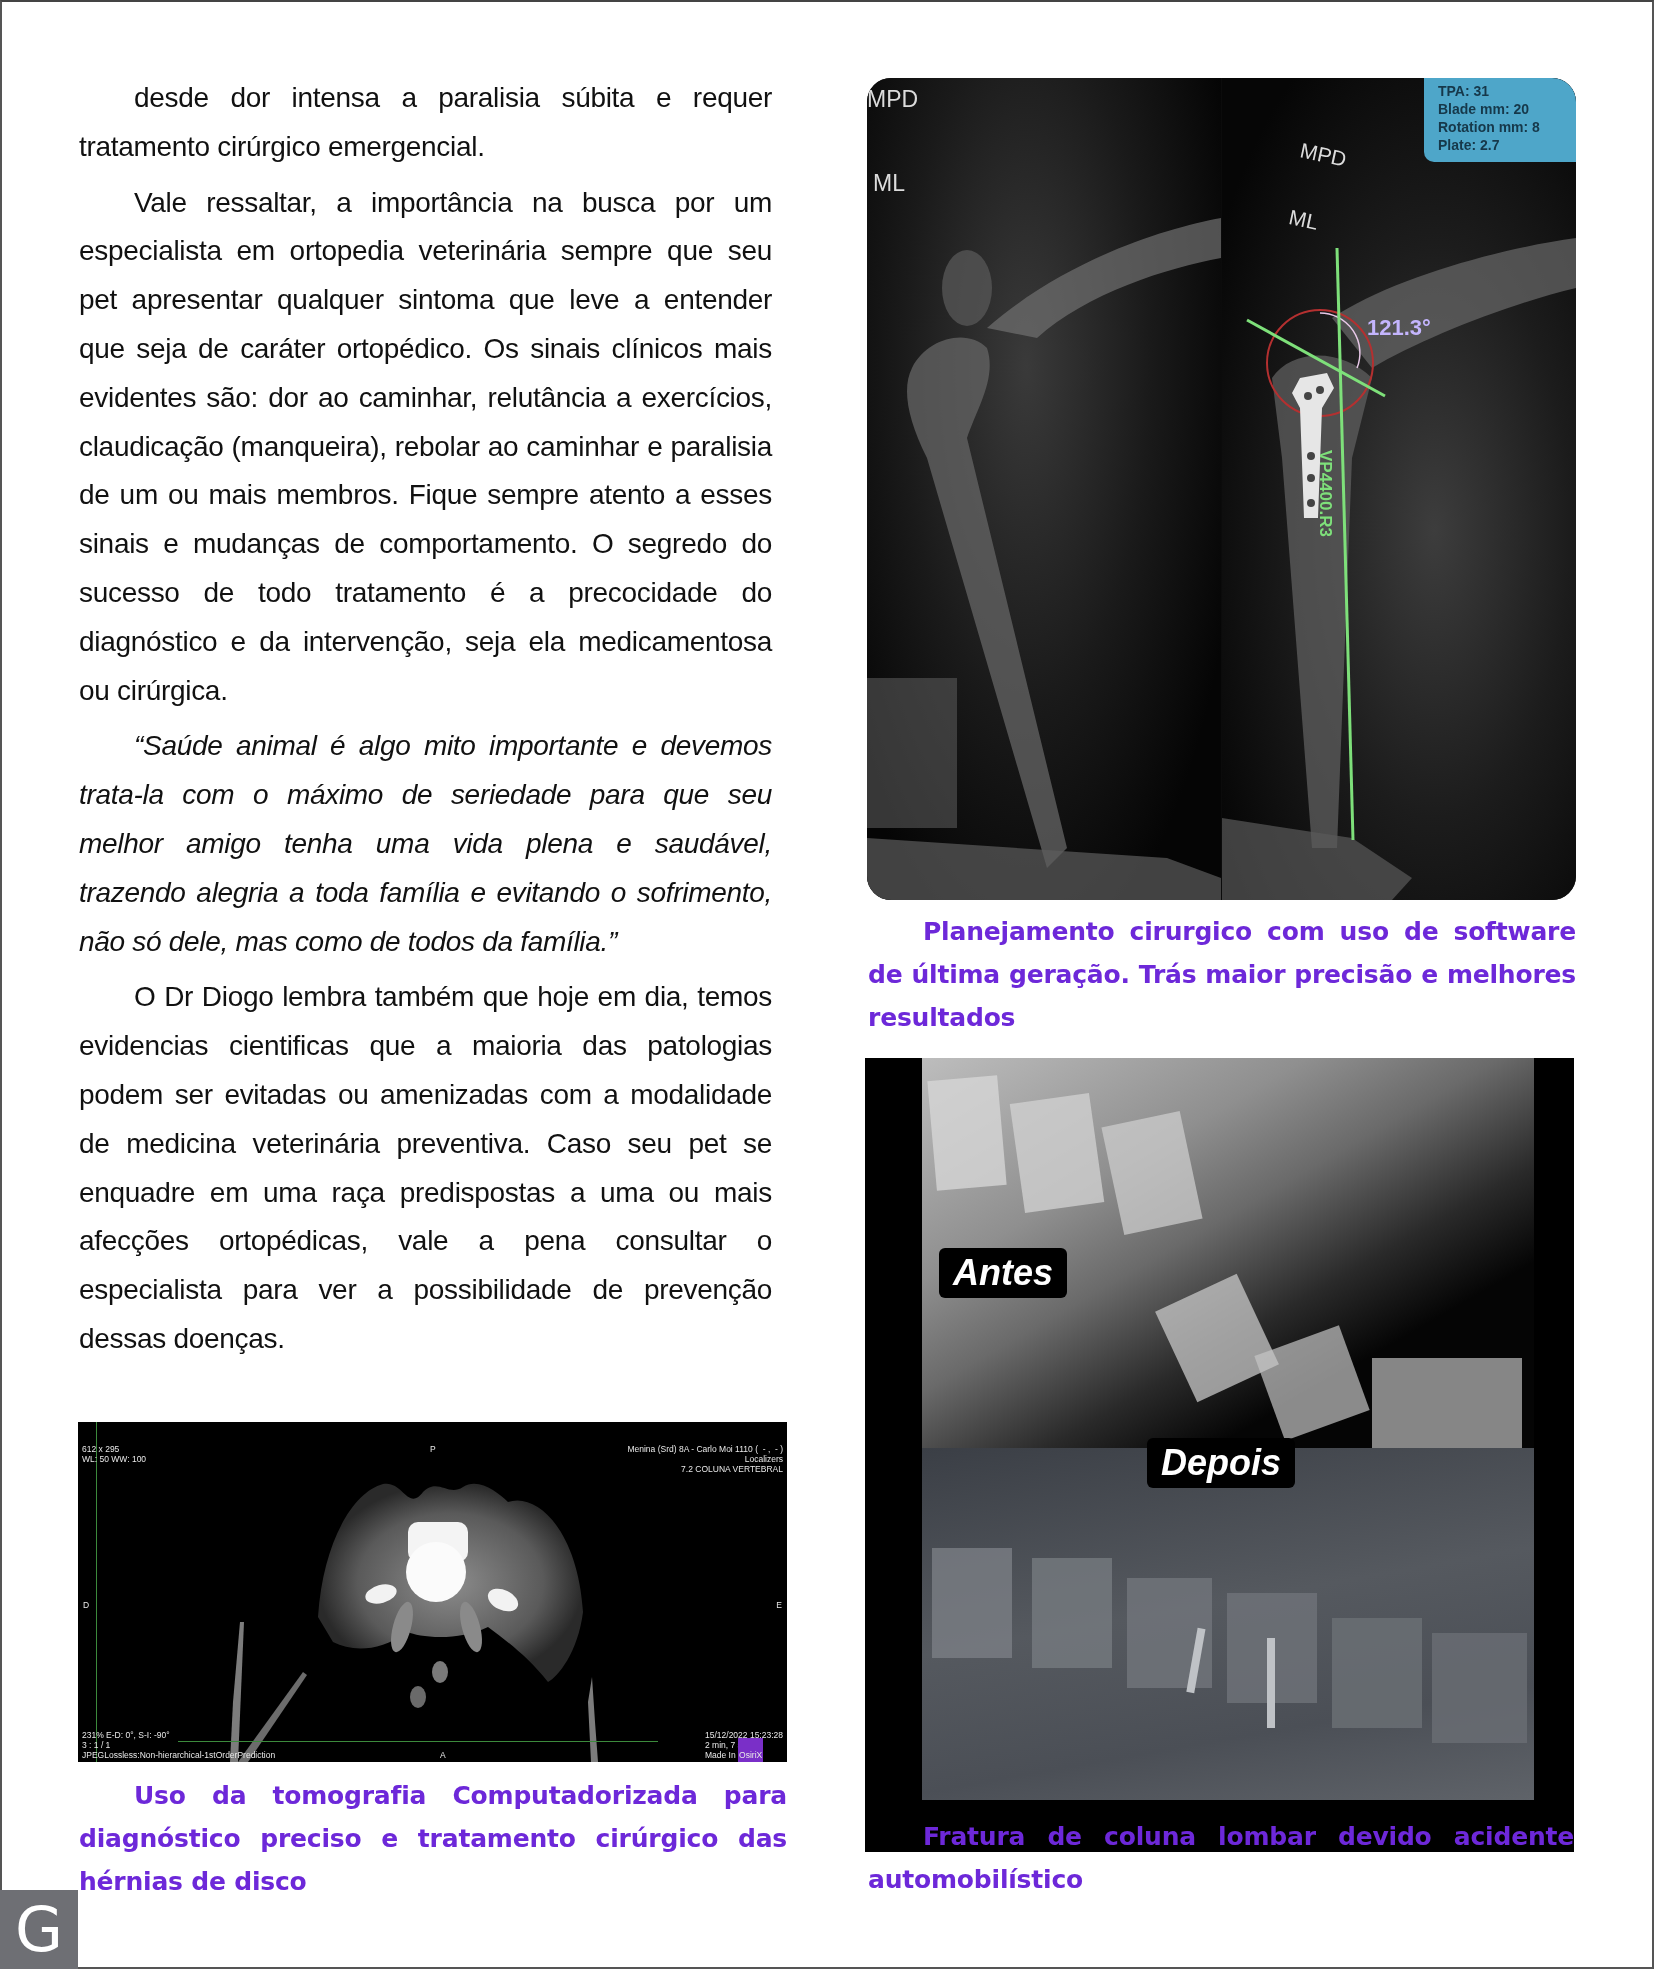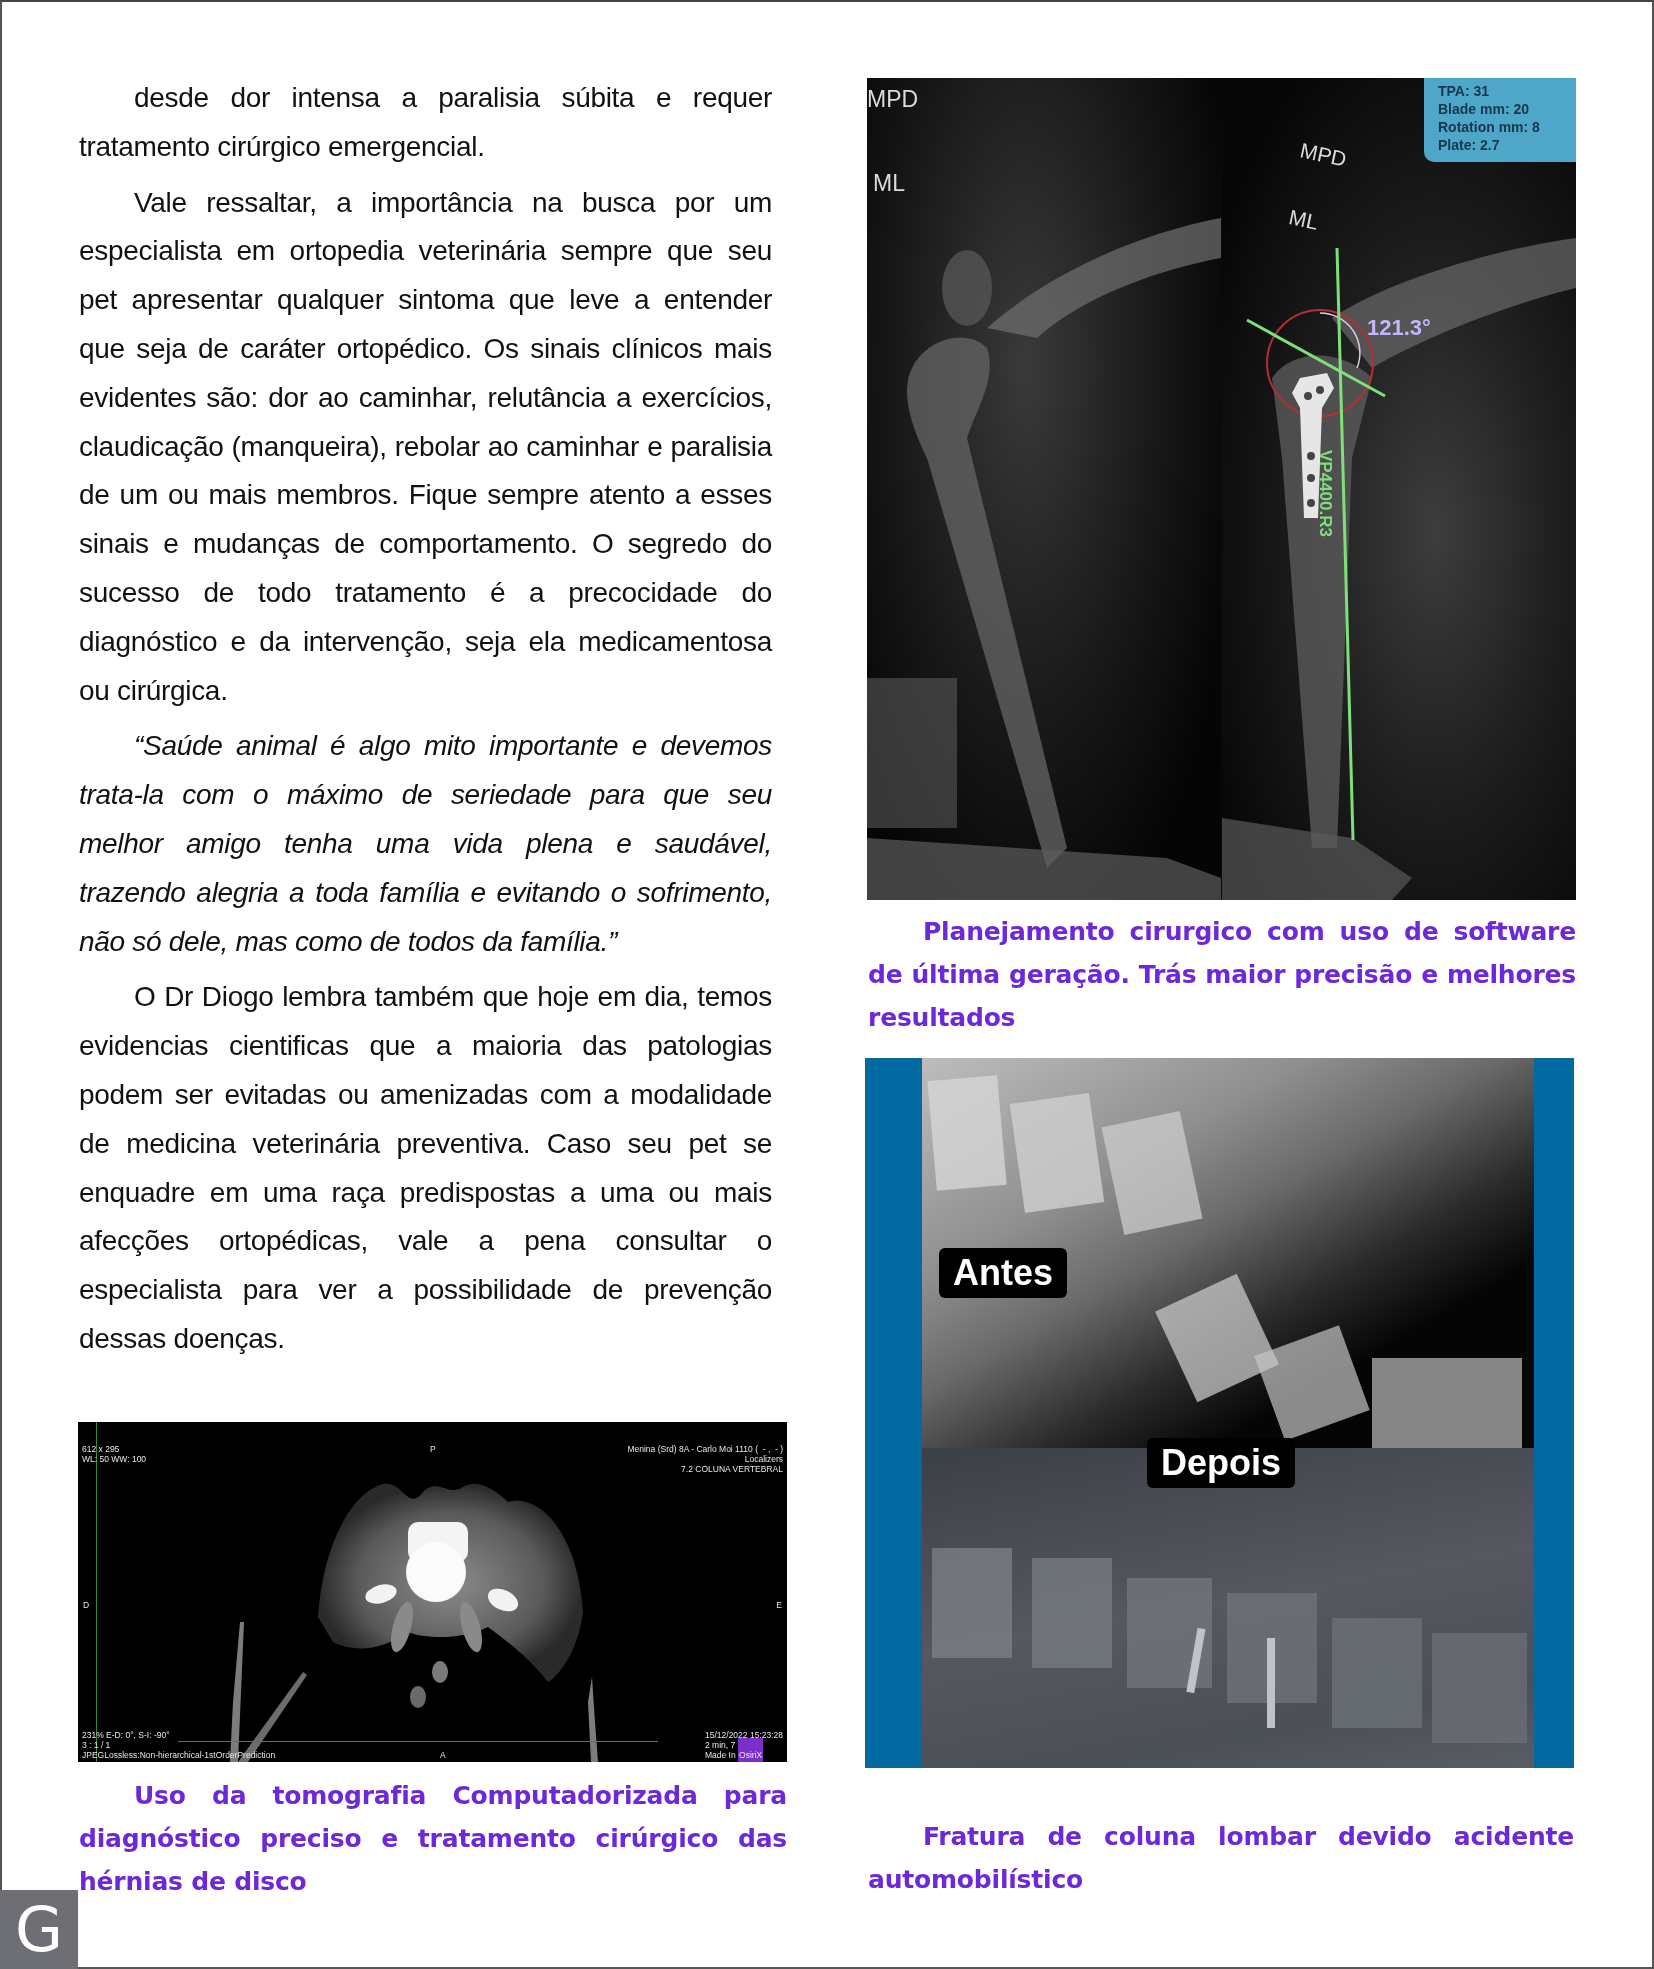--- a/index.html
+++ b/index.html
@@ -19,33 +19,33 @@
   .ct .br { right: 4px; bottom: 2px; text-align: left; }
   .ct .tp { left: 352px; top: 4px; }
   .ct .bp { left: 362px; bottom: 2px; }
   .ct .ld { left: 5px; top: 160px; }
   .ct .le { right: 5px; top: 160px; }
   .ct .osirix { background: #7a2fc8; padding: 12px 1px; }
   .ct .vruler { position: absolute; left: 18px; top: 0; width: 1px; height: 340px; background: #3c8a3c; }
   .ct .hruler { position: absolute; left: 100px; bottom: 20px; width: 480px; height: 1px; background: #3c8a3c; }
 
   
-  .xray { position: absolute; left: 867px; top: 78px; width: 709px; height: 822px; background: #0b0b0b; overflow: hidden; }
+  .xray { position: absolute; left: 867px; top: 78px; width: 709px; height: 822px; background: #0b0b0b; overflow: hidden; border-radius: 24px; }
   .xray .half { position: absolute; top: 0; height: 822px; }
   .xray .half.l { left: 0; width: 354px; background: radial-gradient(ellipse at 45% 35%, #3a3a3a 0%, #1a1a1a 45%, #050505 80%); }
   .xray .half.r { left: 355px; width: 354px; background: radial-gradient(ellipse at 60% 55%, #3d3d3d 0%, #1c1c1c 45%, #060606 85%); }
   .xray .lbl { position: absolute; font-family: "Liberation Sans", sans-serif; color: #dcdcdc; font-size: 23px; }
   .xray .info { position: absolute; right: 0; top: 0; width: 152px; height: 84px; background: #4ea6c9; border-radius: 0 0 0 10px; padding: 4px 0 0 14px; box-sizing: border-box; font-family: "Liberation Sans", sans-serif; font-weight: bold; font-size: 14px; line-height: 18px; color: #16384a; }
   .xray .angle { position: absolute; left: 500px; top: 237px; color: #c4b5fd; font-family: "Liberation Sans", sans-serif; font-weight: bold; font-size: 22px; }
   .xray .plate-lbl { position: absolute; left: 468px; top: 372px; color: #7ee07a; font-family: "Liberation Sans", sans-serif; font-weight: bold; font-size: 17px; transform: rotate(90deg); transform-origin: left top; white-space: nowrap; }
 
   .cap1 { position: absolute; left: 868px; top: 910px; width: 708px; }
 
   
-  .spine { position: absolute; left: 865px; top: 1058px; width: 709px; height: 710px; background: #0369a1; overflow: hidden; }
+  .spine { position: absolute; left: 865px; top: 1058px; width: 709px; height: 794px; background: #000000; overflow: hidden; font-style: italic; }
   .spine .img { position: absolute; left: 57px; width: 612px; }
   .spine .before { top: 0; height: 390px; background: linear-gradient(150deg, #bdbdbd 0%, #8f8f8f 30%, #6a6a6a 45%, #2a2a2a 62%, #050505 75%); }
   .spine .after { top: 390px; height: 352px; background: linear-gradient(170deg, #3b3f46 0%, #55595f 45%, #4b4f56 75%, #5f6369 100%); }
   .spine .tag { position: absolute; background: #000; color: #fff; font-family: "Liberation Sans", sans-serif; font-weight: bold; font-size: 36px; border-radius: 6px; padding: 2px 14px; line-height: 46px; }
   .spine .tag.antes { left: 74px; top: 190px; }
   .spine .tag.depois { left: 282px; top: 380px; }
   .cap2 { position: absolute; left: 868px; top: 1815px; width: 706px; }
 
   .badge { position: absolute; left: 0; top: 1890px; width: 78px; height: 79px; background: #6e6f74; color: #fff; font-family: "DejaVu Sans", sans-serif; font-size: 62px; line-height: 79px; text-align: center; font-weight: normal; }
 </style>

